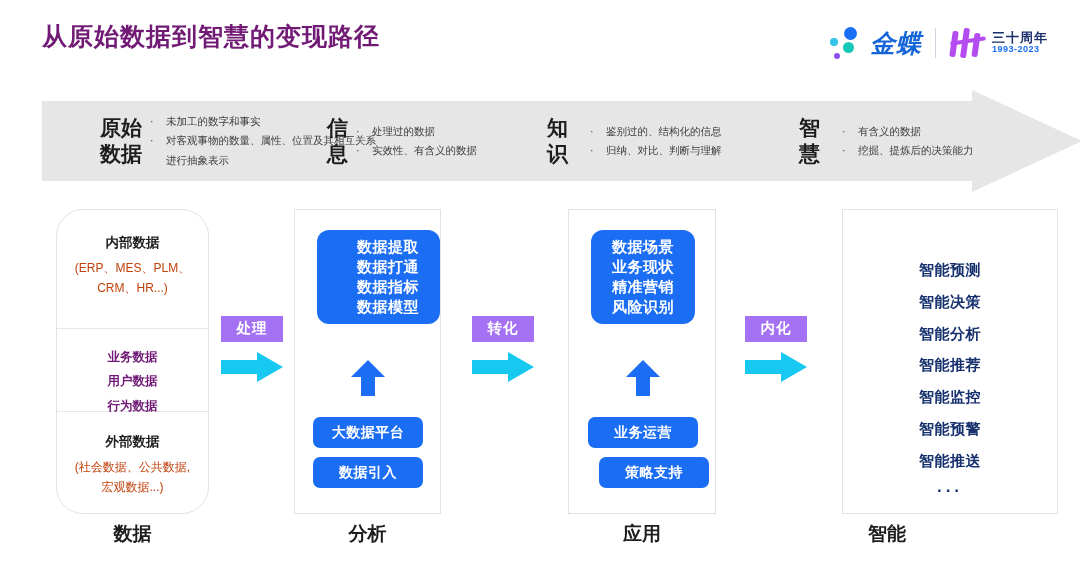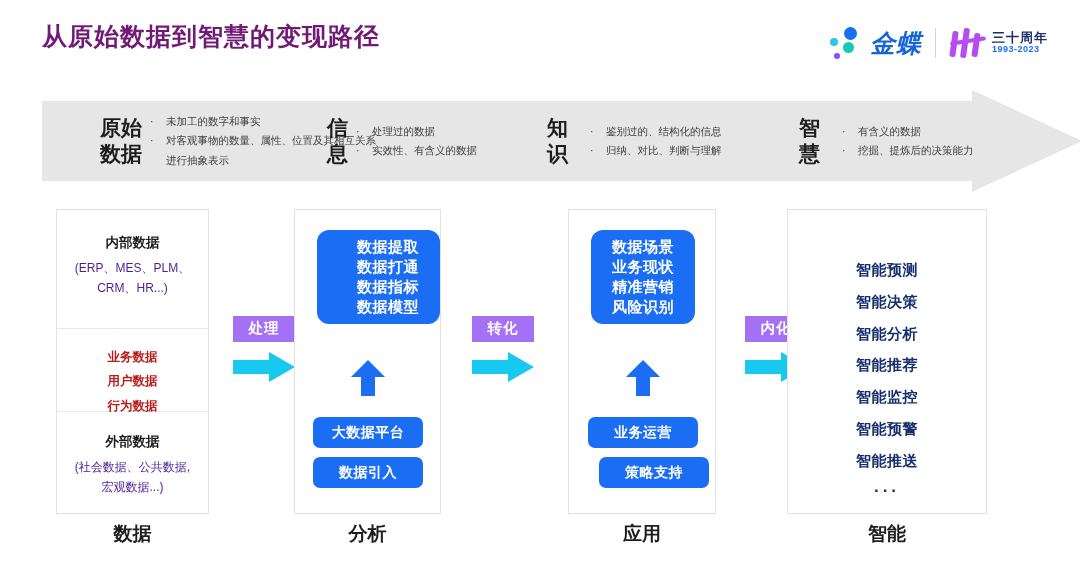--- a/index.html
+++ b/index.html
@@ -80,22 +80,22 @@
   }
   .card-label{
     position:absolute;top:521px;text-align:center;
     font-size:19px;font-weight:bold;color:#1d1d1d;
   }
 
   
   .c1-sec{box-sizing:border-box;text-align:center;}
   .c1-sec + .c1-sec{border-top:1px solid #e8e8e8;}
   .c1-head{font-size:13.5px;font-weight:bold;color:#1d1d1d;margin-bottom:7px;}
-  .c1-sub{font-size:12px;color:#4c1d95;line-height:1.65;}
-  .c1-grey{font-size:12.5px;font-weight:bold;color:#b91c1c;line-height:1.95;}
+  .c1-sub{font-size:12px;color:#c2410c;line-height:1.65;}
+  .c1-grey{font-size:12.5px;font-weight:bold;color:#701a75;line-height:1.95;}
 
   
   .bluebox{
     position:absolute;background:#1b6ef3;color:#fff;border-radius:12px;
     display:flex;align-items:center;justify-content:center;text-align:center;
     font-size:15px;font-weight:bold;line-height:1.35;letter-spacing:0.5px;
   }
   .bluepill{
     position:absolute;background:#1b6ef3;color:#fff;border-radius:7px;
     display:flex;align-items:center;justify-content:center;
@@ -209,40 +209,40 @@
             <span class="txt">有含义的数据</span>
           </div>
         <div class="bl">
             <span class="dot">·</span>
             <span class="txt">挖掘、提炼后的决策能力</span>
           </div>
       </div>
     </div>
   </div>
 
-  <div class="card" style="left:56px;width:153px;height:305px;">
+  <div class="card" style="left:56px;width:153px;height:305px;border-radius:27px;">
     <div class="c1-sec" style="height:118px;padding-top:24px;">
       <div class="c1-head">内部数据</div>
       <div class="c1-sub" style="white-space:pre-line;">(ERP、MES、PLM、
 CRM、HR...)</div>
     </div>
     <div class="c1-sec" style="height:83px;padding-top:16px;">
       <div class="c1-grey" style="white-space:pre-line;">业务数据
 用户数据
 行为数据</div>
     </div>
     <div class="c1-sec" style="height:102px;padding-top:21px;">
       <div class="c1-head">外部数据</div>
       <div class="c1-sub" style="white-space:pre-line;">(社会数据、公共数据,
 宏观数据...)</div>
     </div>
   </div>
   <div class="card-label" style="left:56px;width:153px;">数据</div>
 
-  <div class="conn" style="left:233px;top:316px;">
+  <div class="conn" style="left:221px;top:316px;">
     <div class="conn-label">处理</div>
     <div class="conn-arrow">
       <svg width="62" height="30" viewBox="0 0 62 30">
           <path d="M0 8 L36 8 L36 0 L62 15 L36 30 L36 22 L0 22 Z" fill="#17c8f0"></path>
         </svg>
     </div>
   </div>
 
   <div class="card" style="left:294px;width:147px;height:305px;">
     <div class="bluebox" style="left: 22px; top: 20px; width: 104px; height: 94px; white-space: pre-line; padding-left: 19px;" style2="">数据提取
@@ -285,21 +285,21 @@
 
   <div class="conn" style="left:715px;top:316px;margin-left:30px;">
     <div class="conn-label">内化</div>
     <div class="conn-arrow">
       <svg width="62" height="30" viewBox="0 0 62 30">
           <path d="M0 8 L36 8 L36 0 L62 15 L36 30 L36 22 L0 22 Z" fill="#17c8f0"></path>
         </svg>
     </div>
   </div>
 
-  <div class="card" style="left:787px;width:200px;height:305px;">
+  <div class="card" style="left:842px;width:216px;height:305px;">
     <div class="smartlist" style="top:44px;">
       <div>智能预测</div>
       <div>智能决策</div>
       <div>智能分析</div>
       <div>智能推荐</div>
       <div>智能监控</div>
       <div>智能预警</div>
       <div>智能推送</div>
       <div class="ell">···</div>
     </div>

